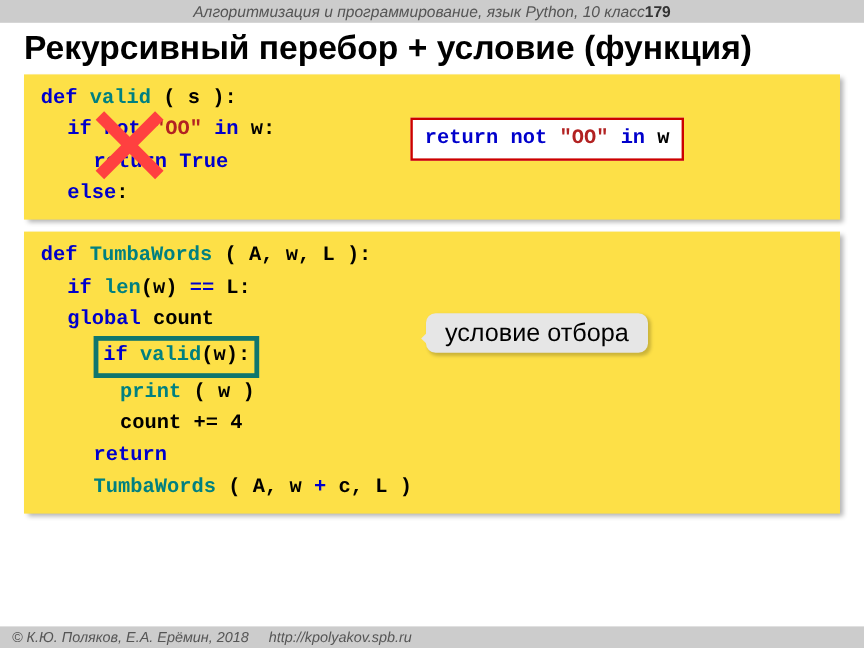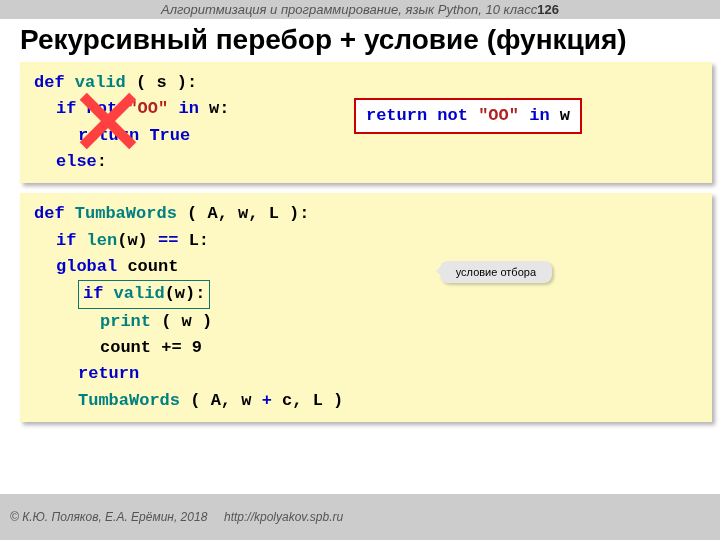--- a/index.html
+++ b/index.html
@@ -26,22 +26,22 @@
     font-style: normal;
     color: #333;
   }
   .title {
     font-size: 28px;
     font-weight: bold;
     padding: 5px 20px 6px 20px;
     color: #000;
   }
   .codeblock {
-    background: #fef9c3;
-    margin: 0 8px 10px 20px;
+    background: #fde047;
+    margin: 0 20px 10px 20px;
     padding: 8px 14px;
     font-family: "Courier New", monospace;
     font-size: 17px;
     font-weight: bold;
     line-height: 1.55;
     box-shadow: 3px 3px 4px rgba(0,0,0,0.3);
     position: relative;
     color: #000;
   }
   .kw { color: #0000cc; }
@@ -74,65 +74,65 @@
     background: #fff;
     border: 2px solid #cc0000;
     padding: 3px 10px;
     font-family: "Courier New", monospace;
     font-size: 17px;
     font-weight: bold;
     color: #000;
   }
   .hint1 { right: 130px; top: 36px; }
   .redbox {
-    border: 1px solid #0f766e;
+    border: 4px solid #0f766e;
     padding: 0 4px;
     display: inline-block;
   }
   .callout {
     position: absolute;
     right: 160px;
     top: 68px;
     background: #e6e6e6;
     border-radius: 8px;
     padding: 5px 16px;
     font-family: Arial, sans-serif;
     font-weight: normal;
-    font-size: 11px;
+    font-size: 21px;
     color: #000;
     box-shadow: 2px 2px 3px rgba(0,0,0,0.2);
     text-align: center;
     line-height: 1.1;
   }
   .callout::after {
     content: "";
     position: absolute;
     left: -10px;
     bottom: 6px;
     border: 6px solid transparent;
     border-right-color: #e6e6e6;
   }
   .footer {
     position: absolute;
     bottom: 0;
     left: 0;
     right: 0;
     background: #ccc;
-    padding: 16px 10px;
+    padding: 2px 10px;
     font-size: 12px;
     color: #555;
     font-style: italic;
   }
 </style>
 </head>
 <body>
 
 <div class="header">
   <span>Алгоритмизация и программирование, язык Python, 10 класс</span>
-  <span class="page-num">126</span>
+  <span class="page-num">179</span>
 </div>
 
 <div class="title">Рекурсивный перебор + условие (функция)</div>
 
 <div class="codeblock">
   <div class="cross"></div>
   <div>
     <span class="kw">def</span>
     <span class="fn">valid</span>
     <span>( s ):</span>
@@ -177,21 +177,21 @@
   <div class="indent2">
     <span class="redbox">
       <span class="kw">if</span>
       <span class="fn">valid</span><span>(w):</span>
     </span>
   </div>
   <div class="indent3">
     <span class="fn">print</span>
     <span>( w )</span>
   </div>
-  <div class="indent3">count += 9</div>
+  <div class="indent3">count += 4</div>
   <div class="indent2 kw">return</div>
   <div class="indent2">
     <span class="fn">TumbaWords</span>
     <span>( A, w</span>
     <span class="kw">+</span>
     <span>c, L )</span>
   </div>
   <div class="callout">
     <span>условие отбора</span>
   </div>

